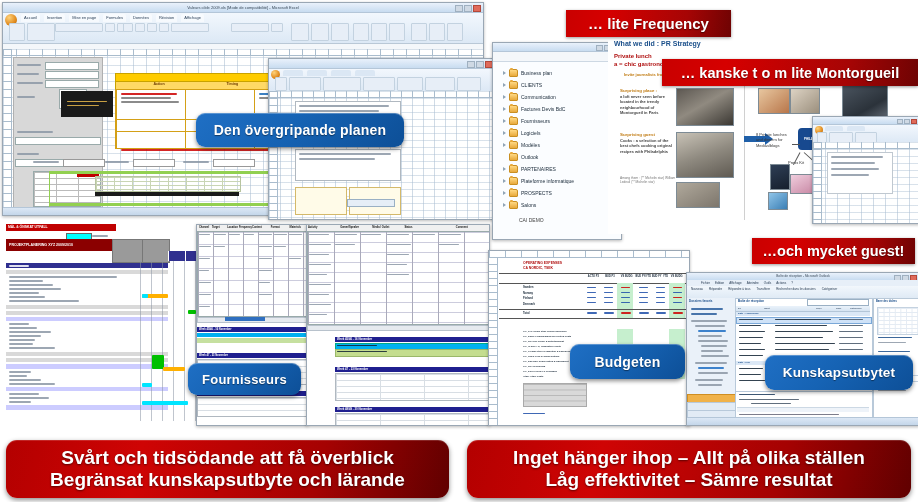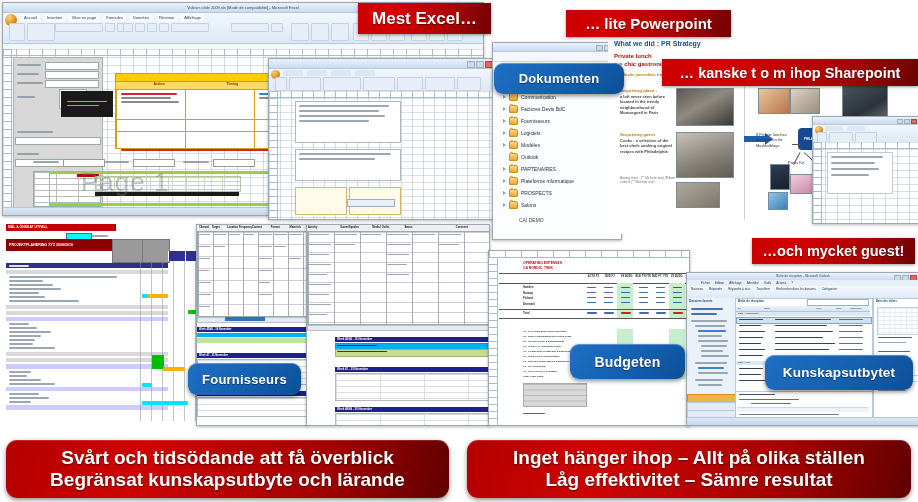--- a/index.html
+++ b/index.html
@@ -231,21 +231,20 @@
 
       <div class="blk" style="left:46px;top:122px;width:234px;height:3px;background:#92d050;"></div>
       <div class="blk" style="left:46px;top:154px;width:234px;height:3px;background:#92d050;"></div>
 
       <div class="blk" style="left:46px;top:122px;width:234px;height:58px;border:1px solid #92d050;"></div>
       <div class="blk" style="left:92px;top:142px;width:144px;height:5px;background:#1a1a1a;"></div>
       <div class="blk" style="left:92px;top:162px;width:144px;height:5px;background:#1a1a1a;"></div>
       <div class="blk" style="left:92px;top:127px;width:144px;height:14px;border:1px solid #b7c4a0;
            background-image:linear-gradient(to right,#c9d5b4 1px,transparent 1px),linear-gradient(to bottom,#c9d5b4 1px,transparent 1px);background-size:18px 4px;"></div>
 
-      <div style="position:absolute;left:78px;top:118px;font-size:26px;font-weight:normal;color:rgba(110,110,110,.42);letter-spacing:1px;">Page 1</div>
     </div>
     <div class="statbar">
       
     </div>
   </div>
 
   <div class="win" style="left:268px;top:58px;width:226px;height:160px;">
     <div class="titlebar">
       <span class="btns">
           <i></i>
@@ -808,50 +807,47 @@
       <div class="colhdr" style="background-size:12px 100%;"></div>
       <div class="rowhdr" style="background-size:100% 7px;"></div>
       <div class="blk" style="left:14px;top:10px;width:64px;height:40px;background:#fff;border:1px solid #c0c8d0;"></div>
       <div class="ln" style="left:18px;top:14px;width:52px;"></div>
       <div class="ln" style="left:18px;top:20px;width:44px;"></div>
       <div class="ln" style="left:18px;top:26px;width:48px;"></div>
       <div class="ln" style="left:18px;top:32px;width:38px;"></div>
     </div>
   </div>
 
-  <div class="pill" style="left:494px;top:63px;width:130px;height:31px;font-size:13px;">
-    <span>Dokumenten</span>
-  </div>
-
+
+  <div class="pill" style="left:196px;top:113px;width:208px;height:34px;font-size:14px;">
+    <span>Den övergripande planen</span>
+  </div>
 
 
 
   <div class="pill" style="left:188px;top:363px;width:113px;height:32px;font-size:13px;">
     <span>Fournisseurs</span>
   </div>
 
 
   <div class="pill" style="left:570px;top:344px;width:115px;height:35px;font-size:14px;">
     <span>Budgeten</span>
   </div>
 
   <div class="pill" style="left:765px;top:355px;width:148px;height:35px;font-size:13.5px;">
     <span>Kunskapsutbytet</span>
   </div>
 
-  <div class="banner" style="left:358px;top:3px;width:133px;height:31px;font-size:17px;">
-    <span>Mest Excel…</span>
-  </div>
 
   <div class="banner" style="left:566px;top:10px;width:165px;height:27px;font-size:15px;">
-    <span>… lite Powerpoint</span>
+    <span>… lite Frequency</span>
   </div>
 
   <div class="banner" style="left:662px;top:59px;width:256px;height:27px;font-size:14.5px;">
-    <span>… kanske t o m ihop Sharepoint</span>
+    <span>… kanske t o m lite Montorgueil</span>
   </div>
 
   <div class="banner" style="left:752px;top:238px;width:163px;height:26px;font-size:14.5px;">
     <span>…och mycket guest!</span>
   </div>
 
   <div class="bigbanner" style="left:467px;top:440px;width:444px;height:58px;font-size:19px;">
     <span>Inget hänger ihop – Allt på olika ställen</span>
     <span>Låg effektivitet – Sämre resultat</span>
   </div>

